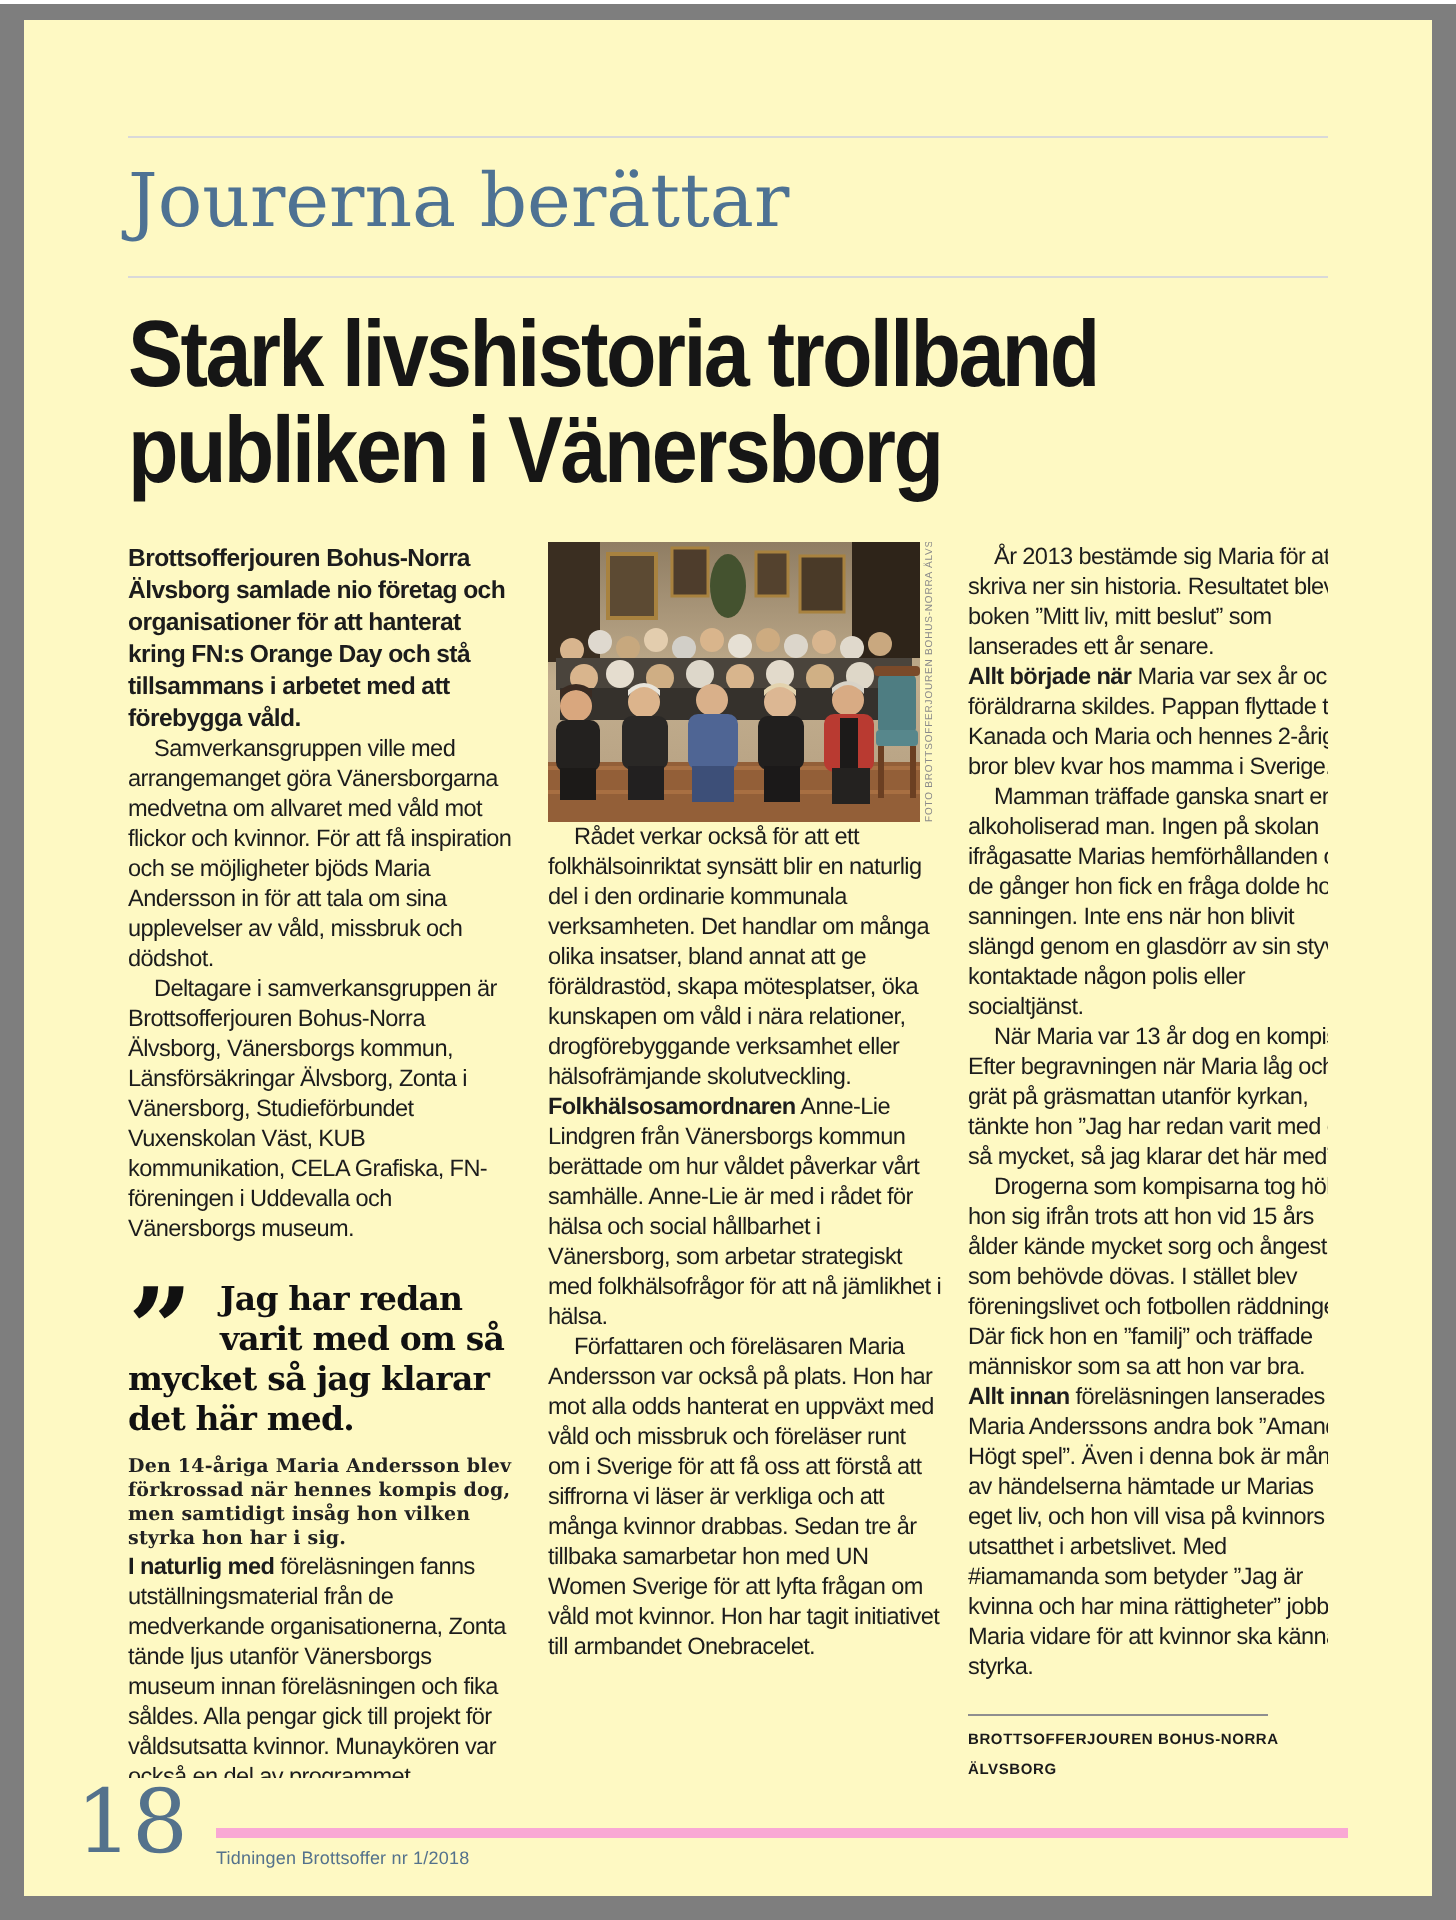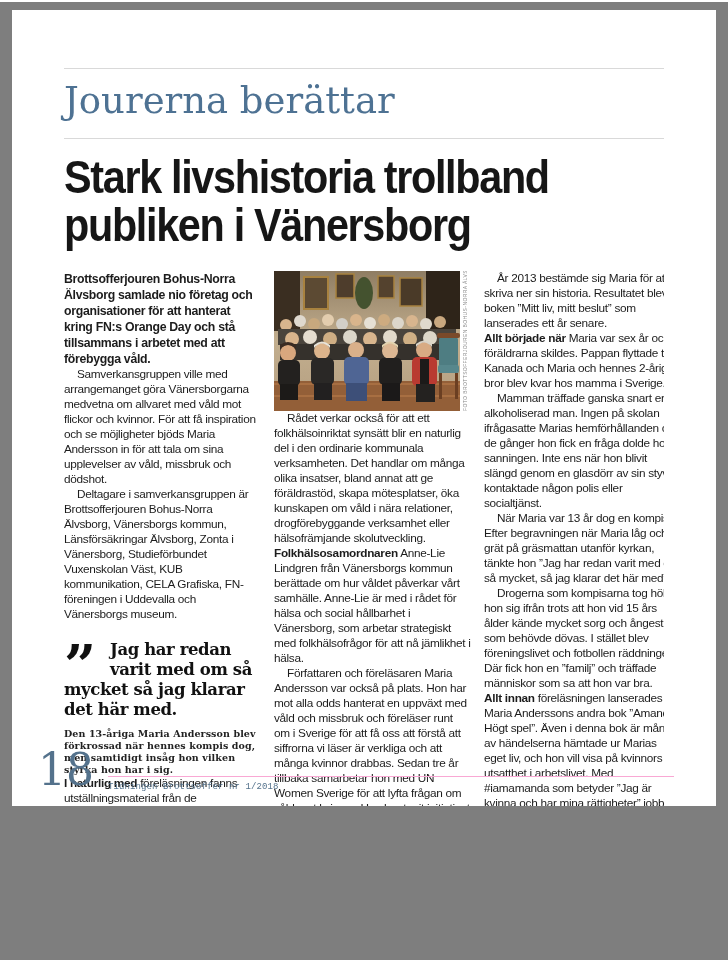--- a/index.html
+++ b/index.html
@@ -1,19 +1,19 @@
 <!DOCTYPE html>
 <html><head>
 <meta charset="utf-8">
 <style>
   * { margin:0; padding:0; box-sizing:border-box; }
   html,body { width:728px; height:960px; }
   body { background:#7e7e7e; font-family:"Liberation Sans", sans-serif; position:relative; overflow:hidden; }
   .top-strip { position:absolute; top:0; left:0; right:0; height:2px; background:#ffffff; }
-  .sheet { position:absolute; left:12px; top:10px; width:704px; height:796px; background:#ffffff; overflow:hidden; }
+  .sheet { position:absolute; left:12px; top:10px; width:704px; height:938px; background:#fef9c3; overflow:hidden; }
   .content { padding:0 52px; }
 
   .rule { border-top:1px solid #d9d9d9; }
   .kicker-rule-top { margin-top:58px; }
   .kicker { font-family:"DejaVu Serif", serif; font-size:37px; color:#4e7293; padding:10px 0 16px 0; letter-spacing:0; }
   .kicker-rule-bottom { }
 
   .headline { margin-top:14px; font-weight:bold; font-size:47px; line-height:48px; color:#161616;
               letter-spacing:-1.5px; width:708px; transform:scaleX(0.88); transform-origin:left top; }
 
@@ -30,27 +30,27 @@
   .q-text { font-family:"DejaVu Serif", serif; font-weight:bold; font-size:16.5px; line-height:20px; letter-spacing:-0.4px; color:#111; }
   .q-mark { float:left; width:46px; height:38px; font-family:"DejaVu Serif", serif; font-weight:bold; font-size:56px; line-height:50px; color:#111; }
   .q-attr { margin-top:8px; font-family:"DejaVu Serif", serif; font-weight:bold; font-size:9.5px; line-height:12px; letter-spacing:0.1px; color:#222; clear:both; }
 
   .photo-row { display:flex; }
   .photo-frame { width:186px; height:140px; flex:0 0 186px; }
   .photo-credit { writing-mode:vertical-rl; transform:rotate(180deg); font-size:5px; line-height:10px; color:#8a8a8a; letter-spacing:0.4px; height:140px; overflow:hidden; white-space:nowrap; }
   .photo-caption { margin-top:6px; font-size:10.8px; line-height:13.5px; letter-spacing:-0.2px; color:#222; }
   .after-photo { margin-top:14px; }
 
-  .byline-block { }
+  .byline-block { margin-top:16px; }
   .byline-rule { width:150px; border-top:1px solid #8f8f8f; margin-bottom:4px; }
   .byline { font-size:7.5px; font-weight:bold; letter-spacing:0.3px; color:#1a1a1a; }
 
   .footer { position:absolute; left:26px; right:42px; bottom:14px; display:flex; align-items:flex-end; }
   .page-num { font-family:"DejaVu Serif", serif; font-size:44px; line-height:44px; color:#54728c; font-weight:400; }
-  .footer-line { flex:1; margin-left:14px; margin-top:23px; border-top:1px solid #f9a8d4; padding-top:5px;font-family:Liberation Mono, monospace; }
+  .footer-line { flex:1; margin-left:14px; margin-top:23px; border-top:5px solid #f9a8d4; padding-top:5px; }
   .pub { font-size:9px; color:#54728c; letter-spacing:0.1px; }
 </style>
 </head>
 <body>
 
 <div class="top-strip"></div>
 
 <div class="sheet">
   <div class="content">
 
@@ -62,21 +62,21 @@
 
     <div class="cols">
 
       <div class="col">
         <p class="body-p lead-para">Brottsofferjouren Bohus-Norra Älvsborg samlade nio företag och organisationer för att hanterat kring FN:s Orange Day och stå tillsammans i arbetet med att förebygga våld.</p>
         <p class="body-p indent">Samverkansgruppen ville med arrangemanget göra Vänersborgarna medvetna om allvaret med våld mot flickor och kvinnor. För att få inspiration och se möjligheter bjöds Maria Andersson in för att tala om sina upplevelser av våld, missbruk och dödshot.</p>
         <p class="body-p indent">Deltagare i samverkansgruppen är Brottsofferjouren Bohus-Norra Älvsborg, Vänersborgs kommun, Länsförsäkringar Älvsborg, Zonta i Vänersborg, Studieförbundet Vuxenskolan Väst, KUB kommunikation, CELA Grafiska, FN-föreningen i Uddevalla och Vänersborgs museum.</p>
 
         <div class="pull-quote">
           <div class="q-text"><span class="q-mark">”</span><span>Jag har redan varit med om så mycket så jag klarar det här med.</span></div>
-          <div class="q-attr">Den 13-åriga Maria Andersson blev förkrossad när hennes kompis dog, men samtidigt insåg hon vilken styrka hon har i sig.</div>
+          <div class="q-attr">Den 14-åriga Maria Andersson blev förkrossad när hennes kompis dog, men samtidigt insåg hon vilken styrka hon har i sig.</div>
         </div>
 
         <p class="body-p gap"><b class="lead-in">I naturlig med</b> <span>föreläsningen fanns utställningsmaterial från de medverkande organisationerna, Zonta tände ljus utanför Vänersborgs museum innan föreläsningen och fika såldes. Alla pengar gick till projekt för våldsutsatta kvinnor. Munaykören var också en del av programmet.</span></p>
       </div>
 
       <div class="col">
         <div class="photo-row">
           <svg class="photo-frame" viewBox="0 0 186 140" xmlns="http://www.w3.org/2000/svg">
             <defs>
               <linearGradient id="wall" x1="0" y1="0" x2="0" y2="1">

